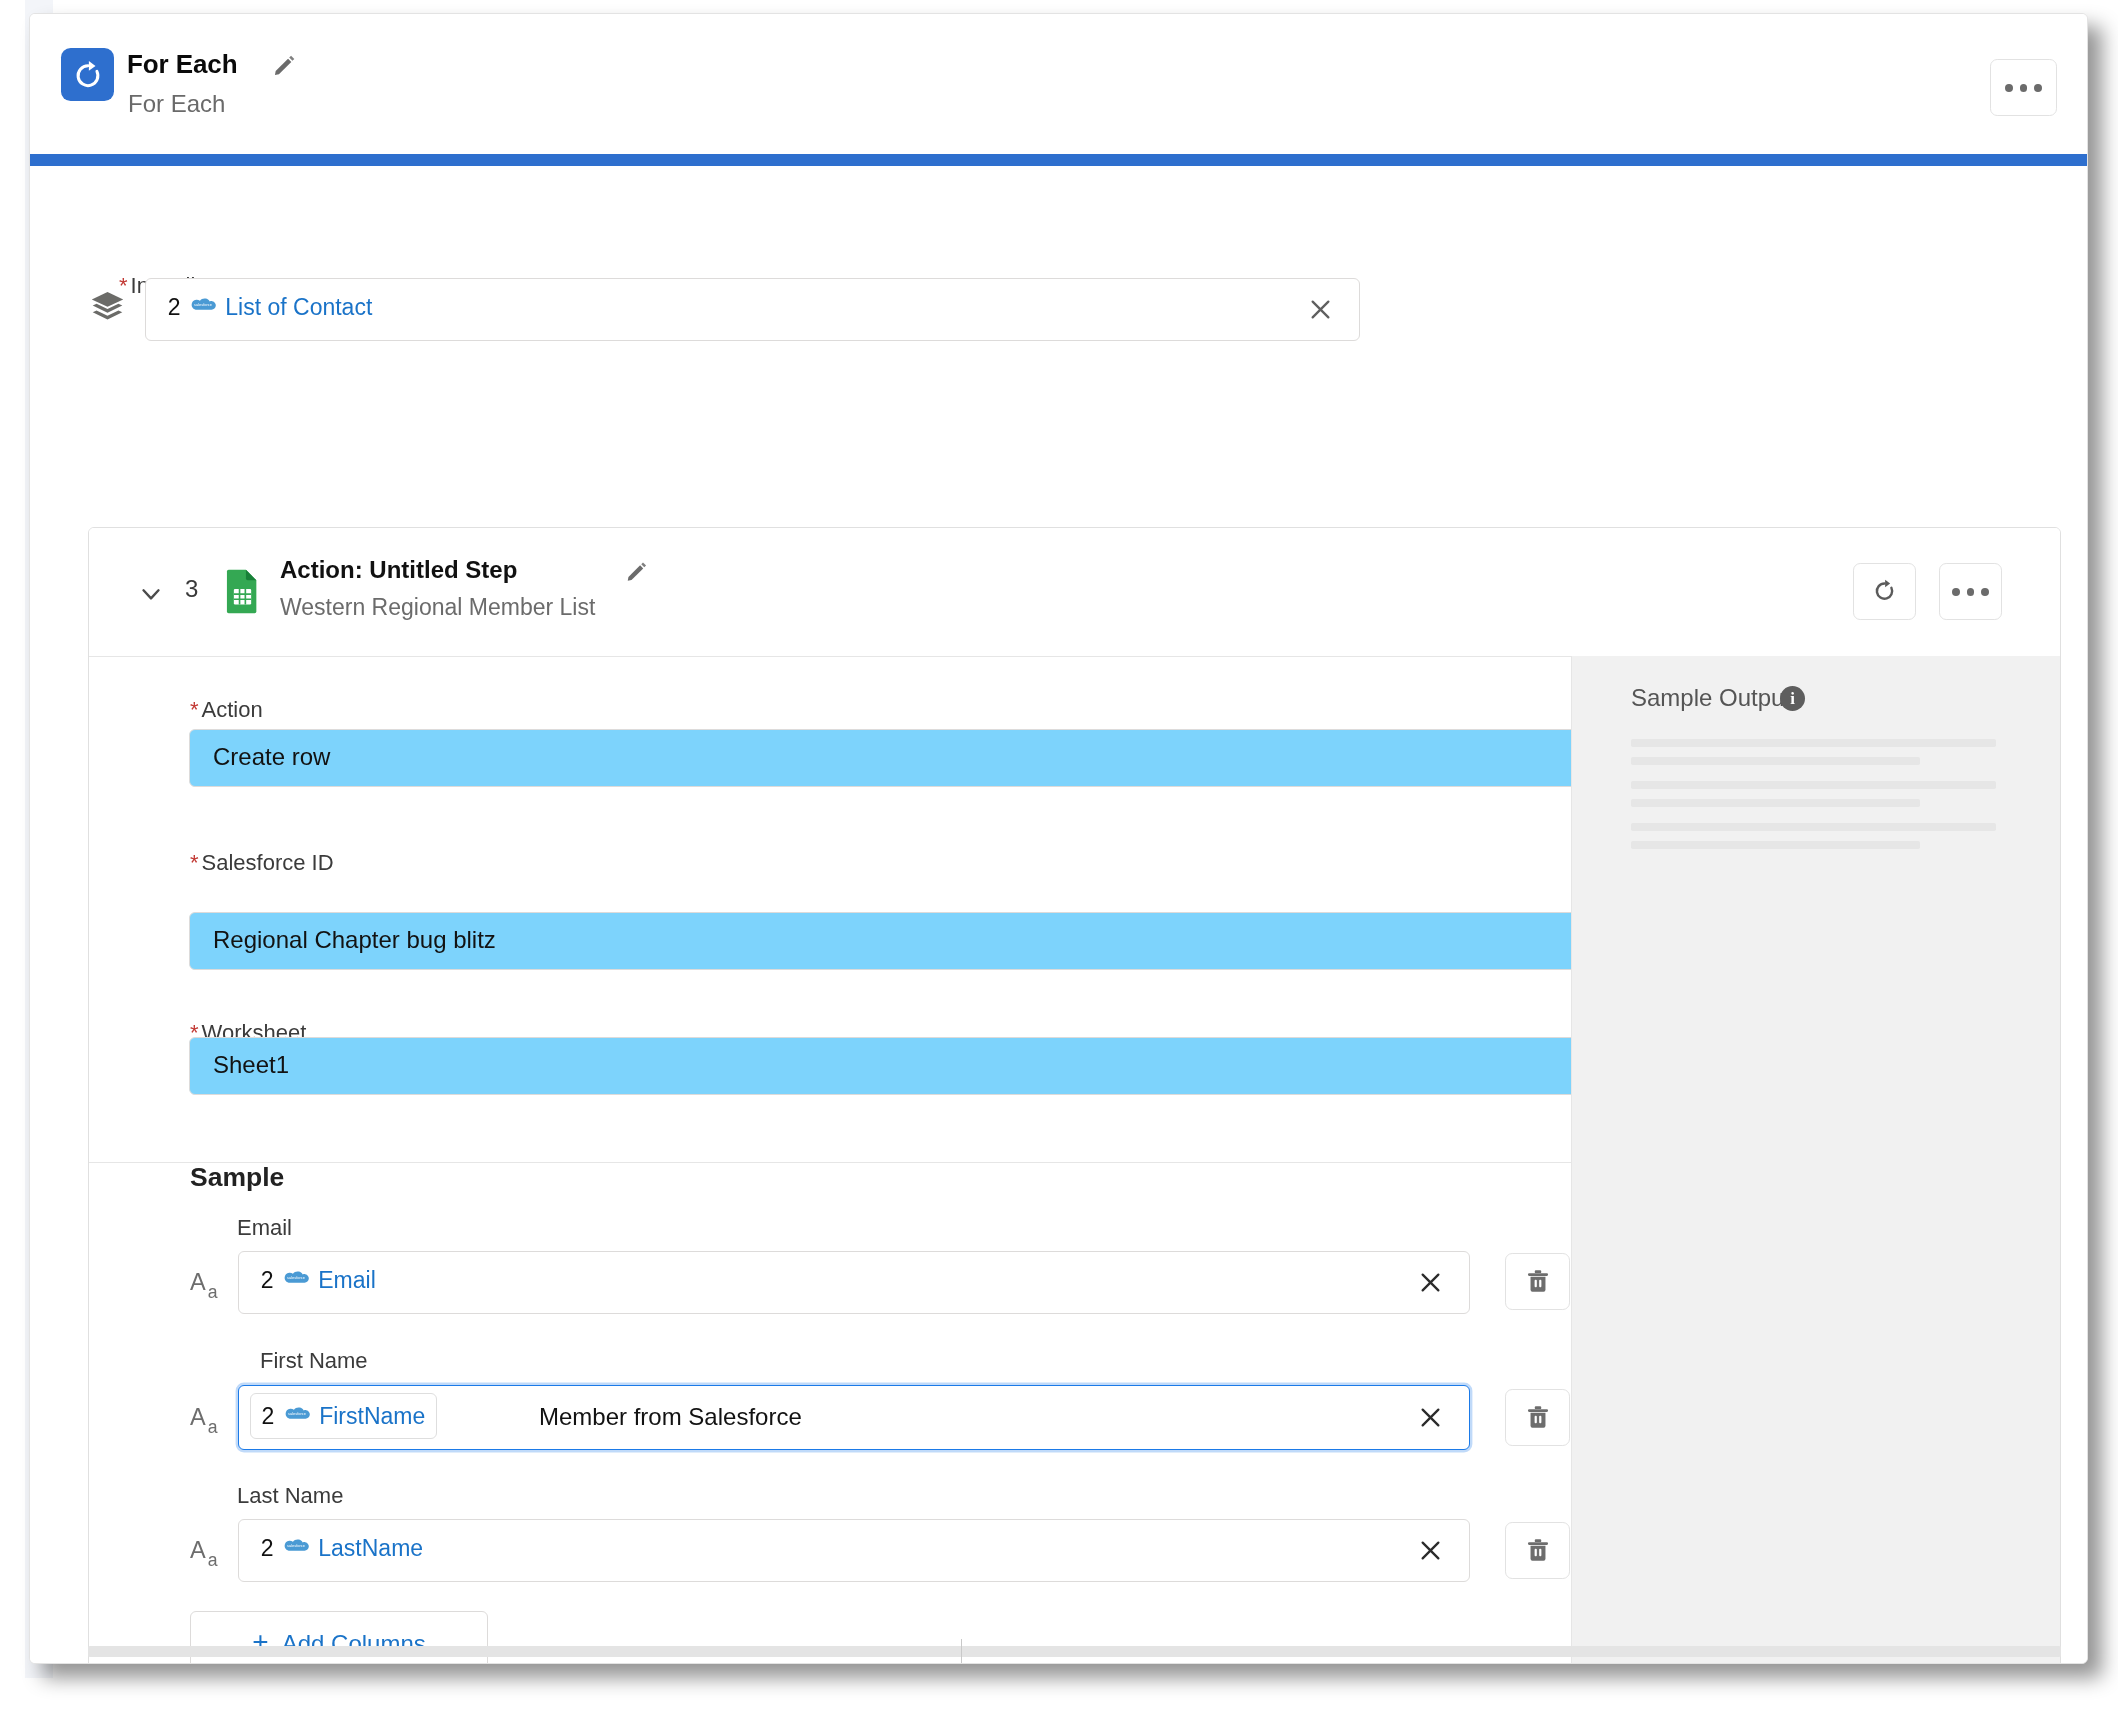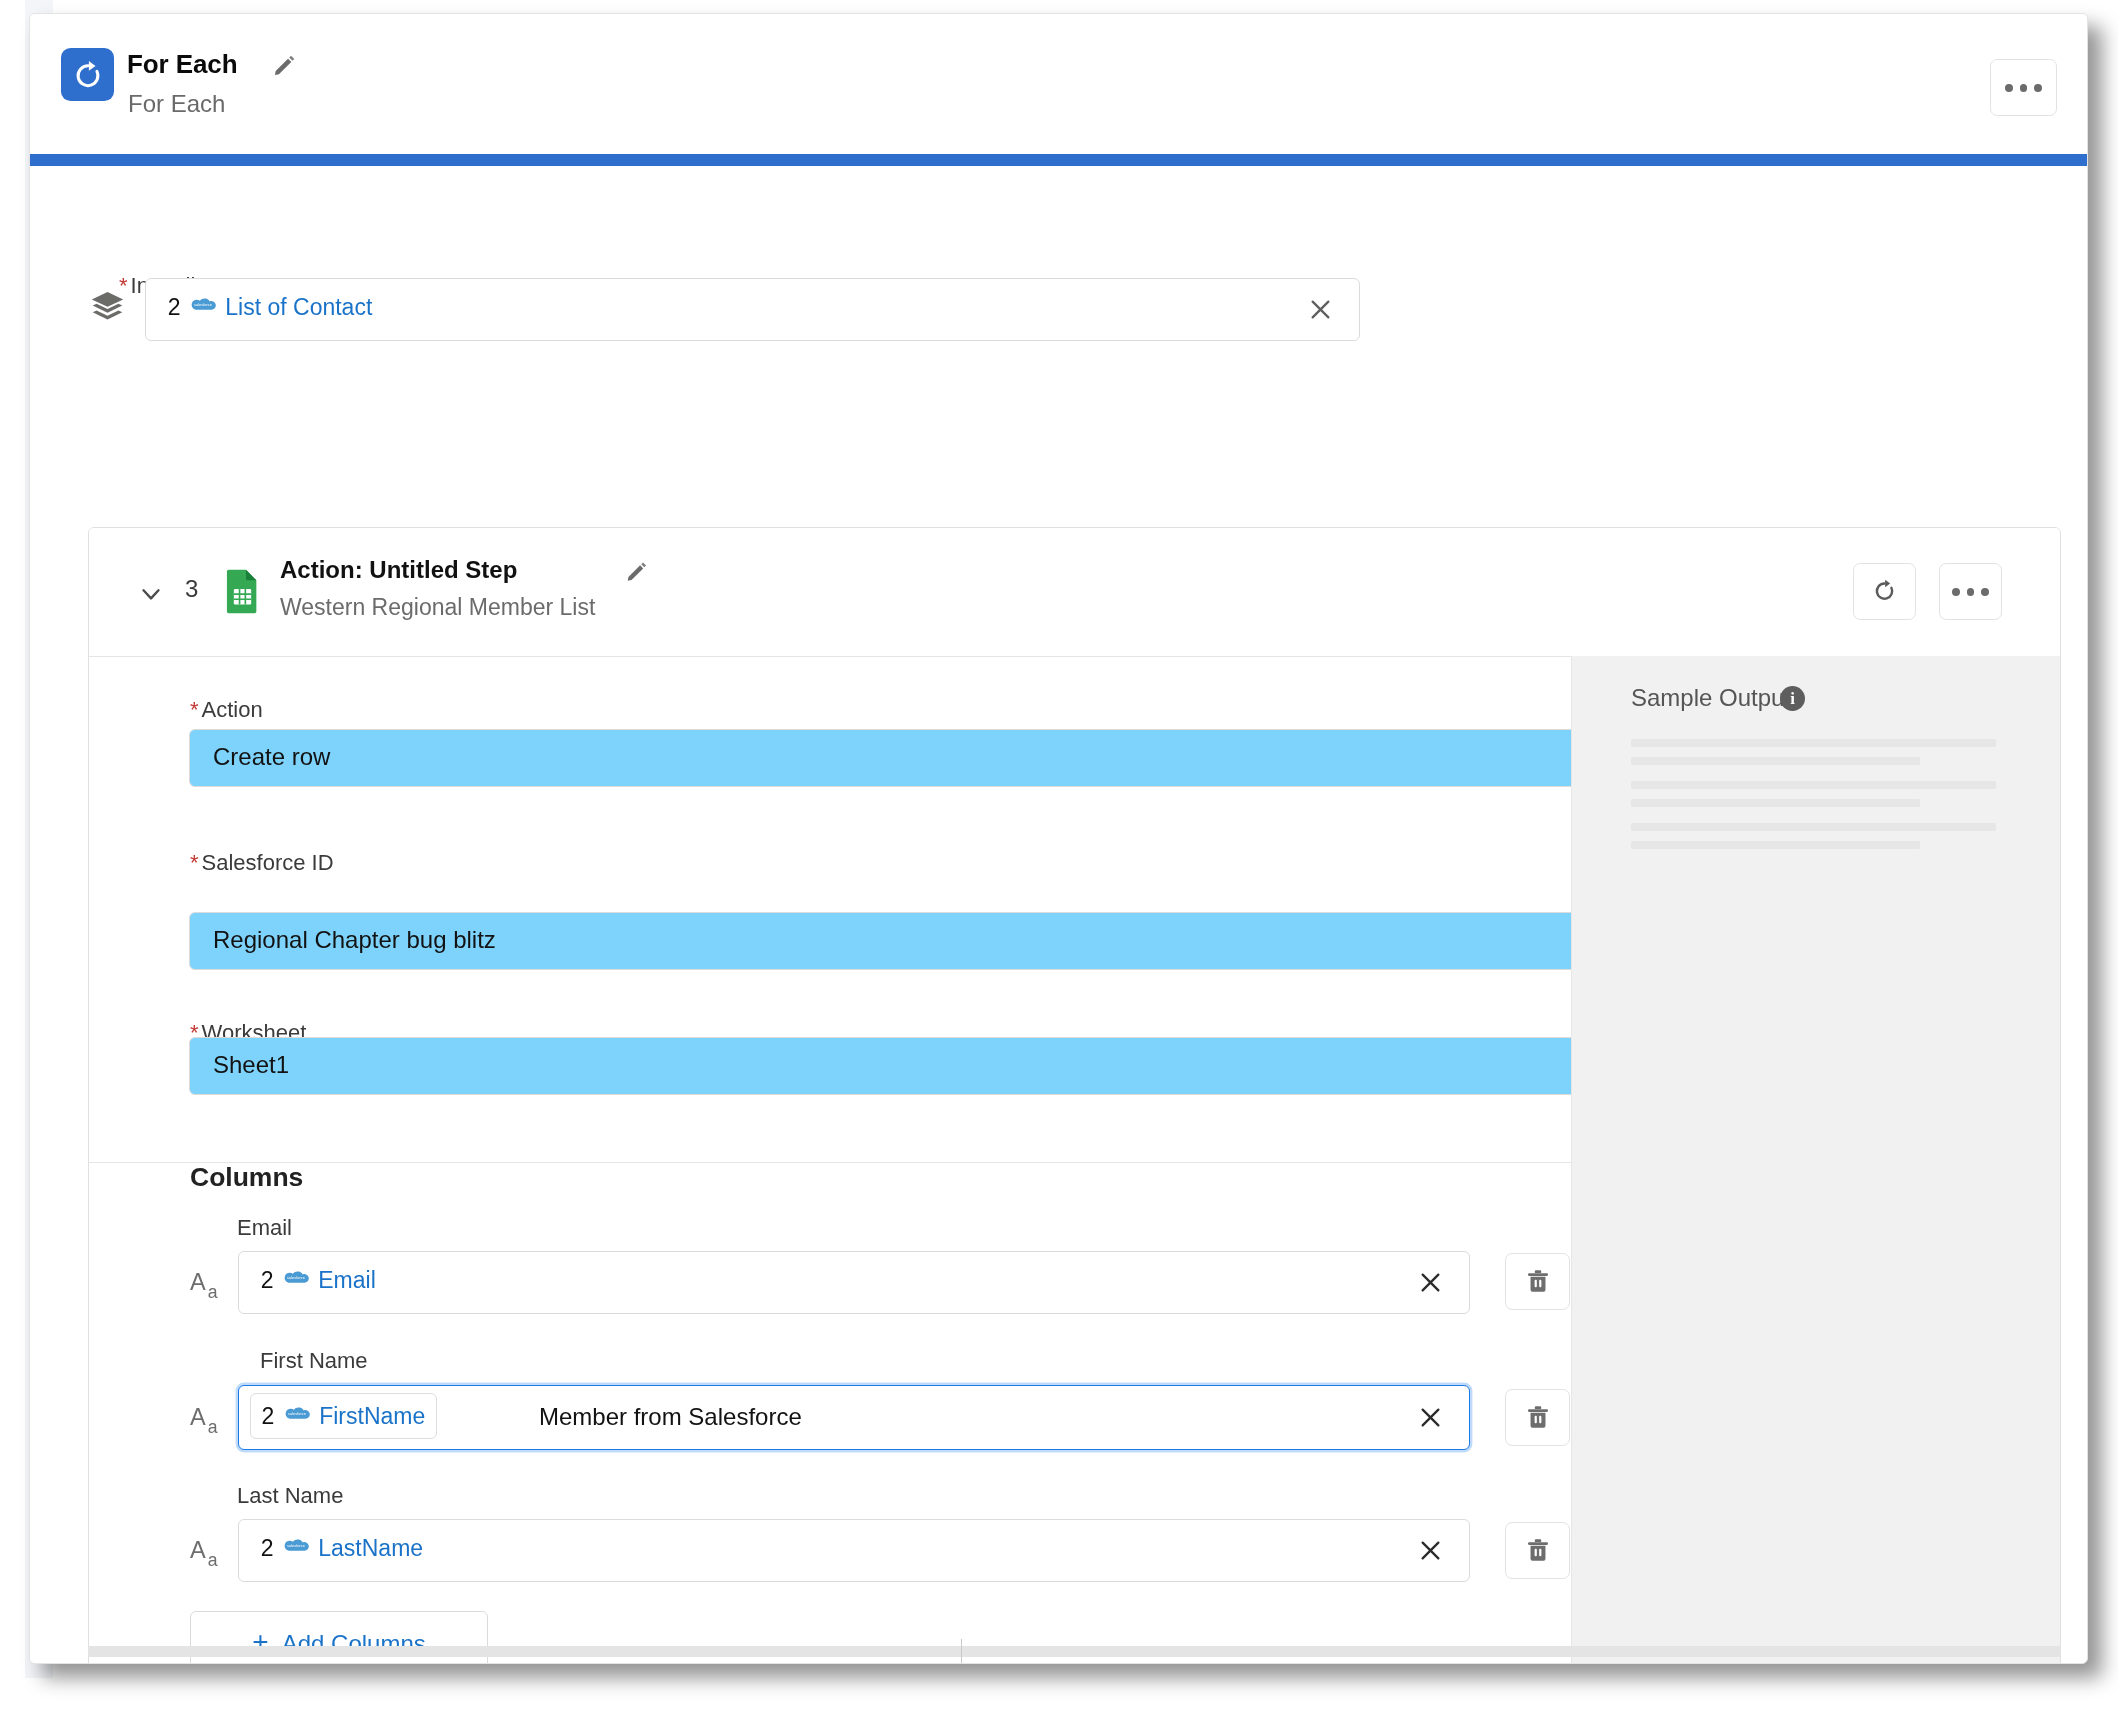--- a/index.html
+++ b/index.html
@@ -477,21 +477,21 @@
           <div class="skel" style="top:83px; width:365px;"></div>
           <div class="skel" style="top:101px; width:289px;"></div>
           <div class="skel" style="top:125px; width:365px;"></div>
           <div class="skel" style="top:143px; width:289px;"></div>
           <div class="skel" style="top:167px; width:365px;"></div>
           <div class="skel" style="top:185px; width:289px;"></div>
         </div>
 
         <div style="position:absolute; left:0; top:634px; width:1482px;">
 
-          <span style="position:absolute; left:101px; top:0px; font-size:26.5px; font-weight:bold; color:#222;">Columns</span>
+          <span style="position:absolute; left:101px; top:0px; font-size:26.5px; font-weight:bold; color:#222;">Sample</span>
 
           <span class="col-row-label" style="left:148px; top:53px;">Email</span>
           <span class="aa-icon" style="left:101px; top:106px;">
             <svg width="40" height="37" viewBox="0 0 34 30" aria-hidden="true">
               <text x="0" y="18" font-size="20" fill="#6d6d6d" font-family="Liberation Sans, sans-serif">A</text>
               <text x="15" y="25" font-size="15" fill="#6d6d6d" font-family="Liberation Sans, sans-serif">a</text>
             </svg>
           </span>
           <div class="combo-box" style="left:149px; top:89px; width:1232px; height:63px;">
             <span class="chip" style="position:absolute; left:21.7px; top:15px;">

